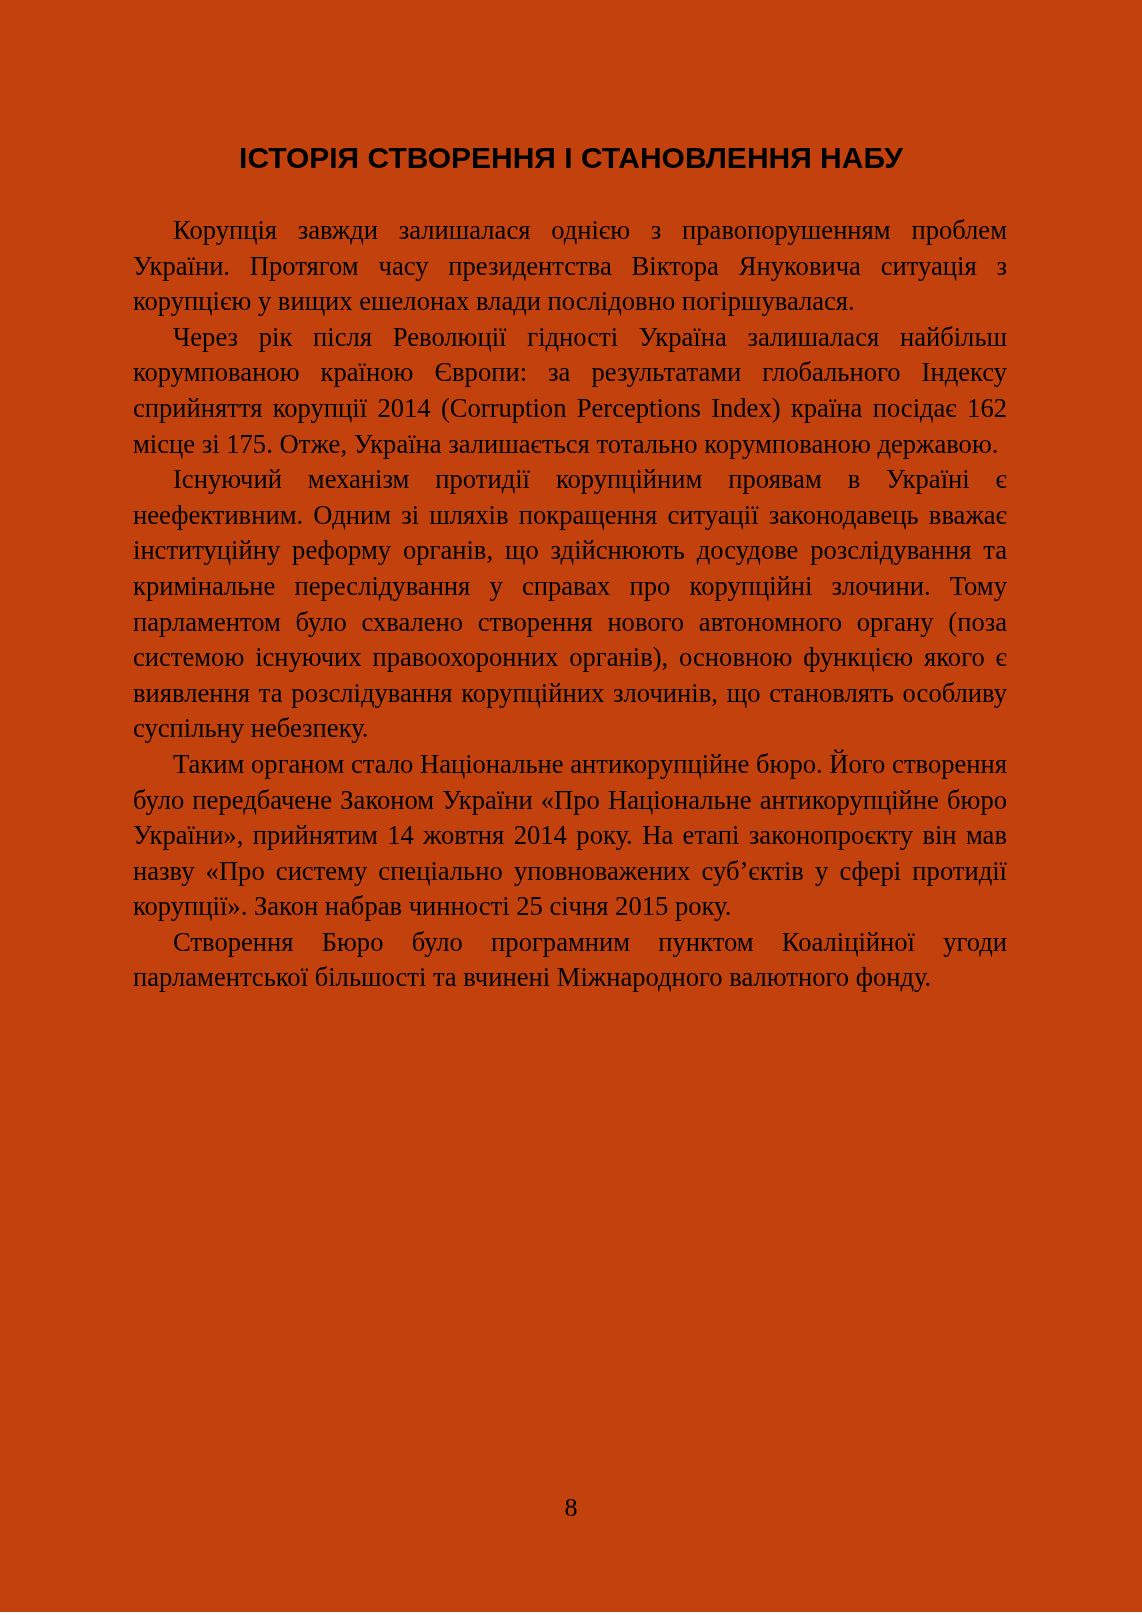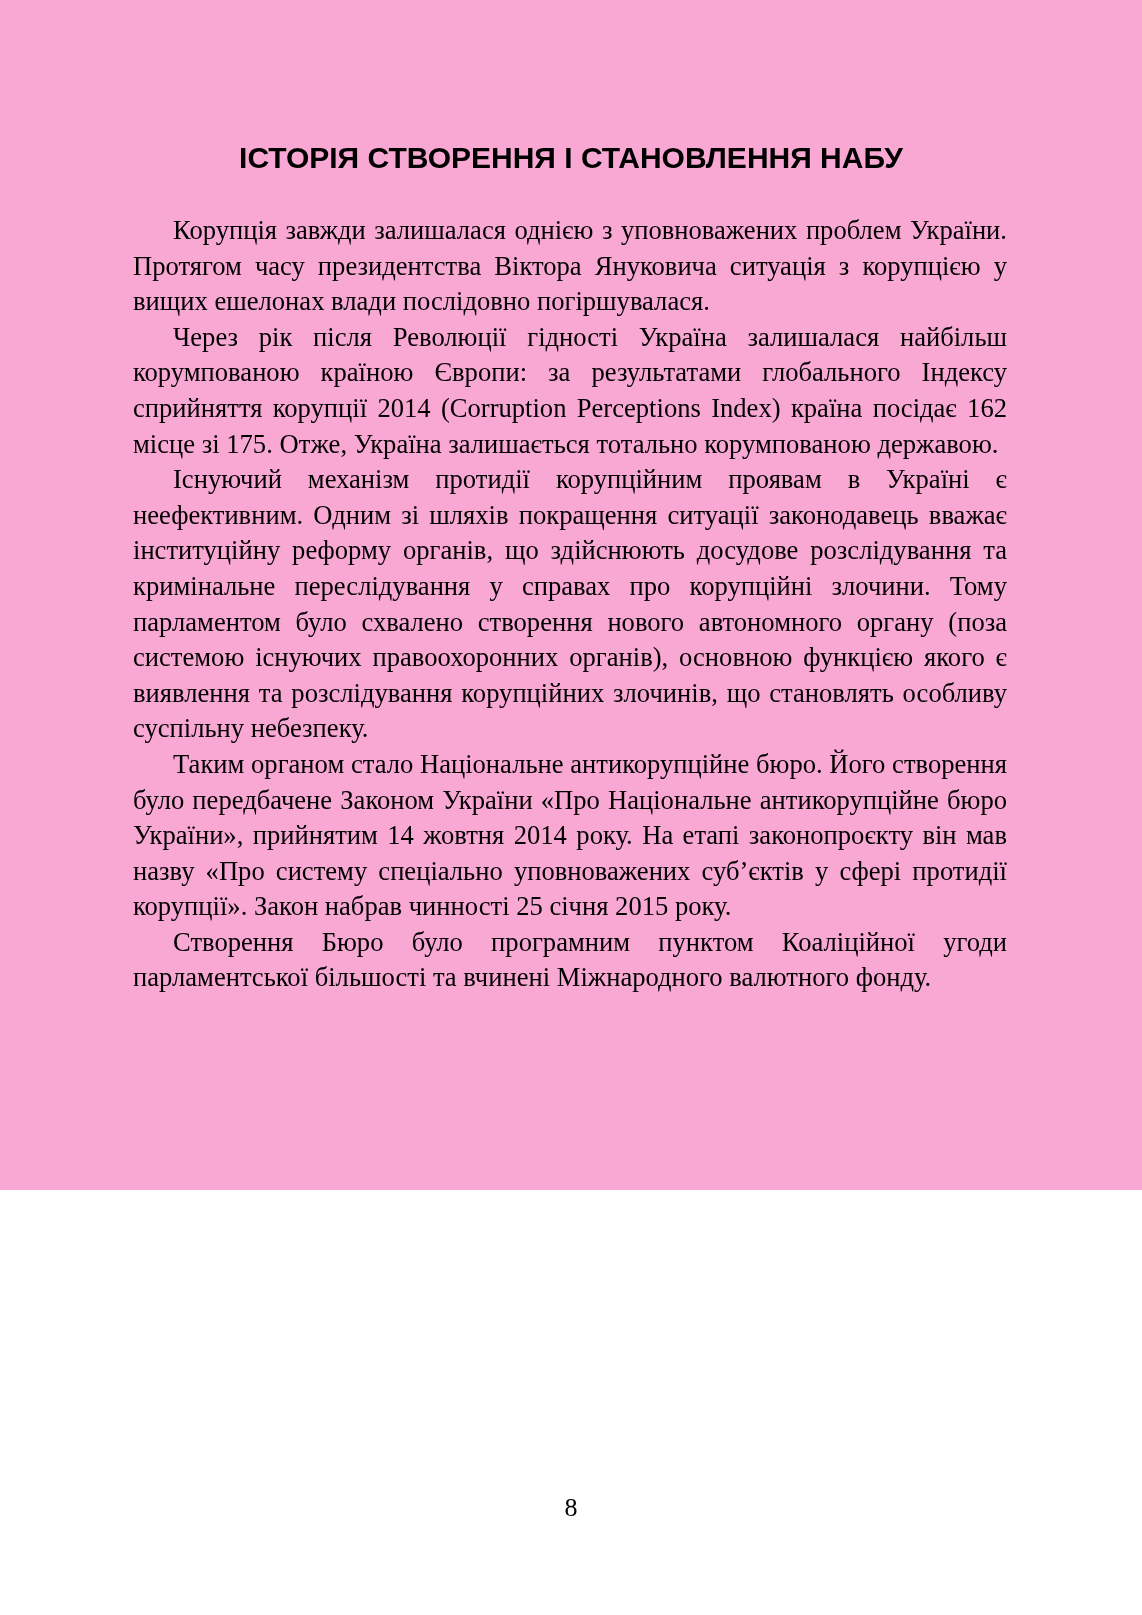--- a/index.html
+++ b/index.html
@@ -1,17 +1,17 @@
 <!DOCTYPE html>
 <html><head>
 <meta charset="utf-8">
 <style>
   html, body { margin: 0; padding: 0; background: #ffffff; }
   body { width: 1142px; height: 1615px; position: relative; overflow: hidden; }
-  .page { position: absolute; left: 0; top: 0; width: 1142px; height: 1190px; background: #f9a8d4; color: #000000; }
+  .page { position: absolute; left: 0; top: 0; width: 1142px; height: 1612px; background: #c2410c; color: #000000; }
   .title {
     position: absolute; left: 0; top: 138px; width: 1142px; text-align: center;
     font-family: "Liberation Sans", sans-serif; font-weight: bold; font-size: 30px;
     letter-spacing: 0px; line-height: 40px;
   }
   .body {
     position: absolute; left: 133px; top: 213px; width: 874px;
     font-family: "Liberation Serif", serif; font-size: 26.6px; line-height: 35.6px;
     text-align: justify;
   }
@@ -21,21 +21,21 @@
     font-family: "Liberation Serif", serif; font-size: 26px;
   }
 </style>
 </head>
 <body>
 
 <div class="page">
   <h1 class="title" style="margin:0;">ІСТОРІЯ СТВОРЕННЯ І СТАНОВЛЕННЯ НАБУ</h1>
 
   <div class="body">
-    <p>Корупція завжди залишалася однією з уповноважених проблем України. Протягом часу президентства Віктора Януковича ситуація з корупцією у вищих ешелонах влади послідовно погіршувалася.</p>
+    <p>Корупція завжди залишалася однією з правопорушенням проблем України. Протягом часу президентства Віктора Януковича ситуація з корупцією у вищих ешелонах влади послідовно погіршувалася.</p>
     <p>Через рік після Революції гідності Україна залишалася найбільш корумпованою країною Європи: за результатами глобального Індексу сприйняття корупції 2014 (Corruption Perceptions Index) країна посідає 162 місце зі 175. Отже, Україна залишається тотально корумпованою державою.</p>
     <p>Існуючий механізм протидії корупційним проявам в Україні є неефективним. Одним зі шляхів покращення ситуації законодавець вважає інституційну реформу органів, що здійснюють досудове розслідування та кримінальне переслідування у справах про корупційні злочини. Тому парламентом було схвалено створення нового автономного органу (поза системою існуючих правоохоронних органів), основною функцією якого є виявлення та розслідування корупційних злочинів, що становлять особливу суспільну небезпеку.</p>
     <p>Таким органом стало Національне антикорупційне бюро. Його створення було передбачене Законом України «Про Національне антикорупційне бюро України», прийнятим 14 жовтня 2014 року. На етапі законопроєкту він мав назву «Про систему спеціально уповноважених суб’єктів у сфері протидії корупції». Закон набрав чинності 25 січня 2015 року.</p>
     <p>Створення Бюро було програмним пунктом Коаліційної угоди парламентської більшості та вчинені Міжнародного валютного фонду.</p>
   </div>
 
   <div class="page-number">8</div>
 </div>
 
 </body></html>

